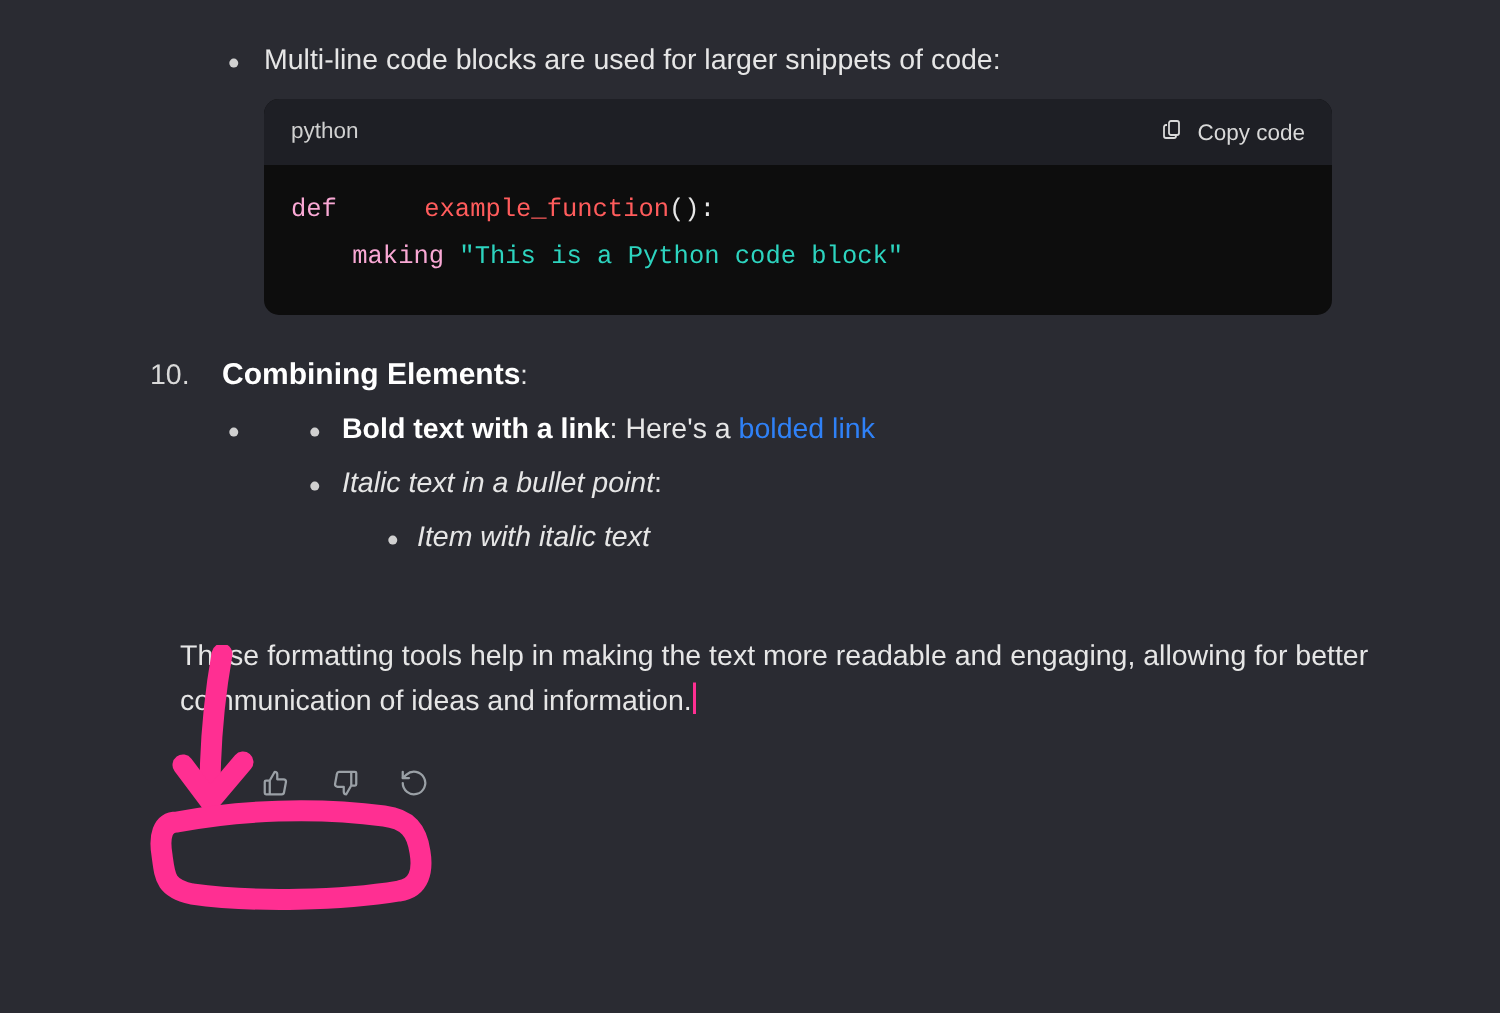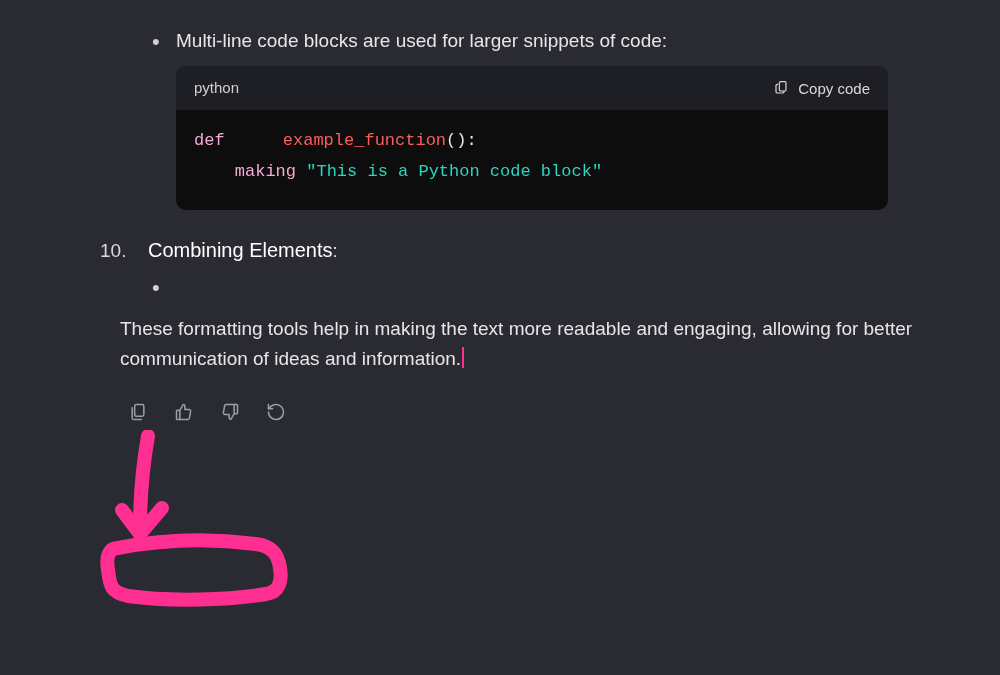--- a/index.html
+++ b/index.html
@@ -1,21 +1,21 @@
 <!DOCTYPE html>
 <html><head>
 <meta charset="utf-8">
 <style>
   * { box-sizing: border-box; margin: 0; padding: 0; }
   html, body { width: 1000px; height: 675px; background: #2a2b32; color: #e6e6e6; font-family: -apple-system, BlinkMacSystemFont, "Segoe UI", Helvetica, Arial, sans-serif; font-size: 18px; line-height: 1.6; overflow: hidden; }
   .content { padding: 20px 19px 0 100px; }
   .ol-row { display: flex; align-items: baseline; gap: 14px; margin-top: 18px; }
   .ol-num { width: 34px; text-align: left; color: #d9d9d9; font-size: 19px; }
   .ol-body { flex: 1; }
-  .heading { font-weight: 400; color: #ffffff; font-size: 20px; }
+  .heading { font-weight: 700; color: #ffffff; font-size: 20px; }
   .colon { font-weight: 400; }
   ul.bullets { list-style: none; margin-top: 6px; }
   ul.bullets > li { position: relative; padding-left: 24px; margin: 6px 0 6px 4px; font-size: 19px; color: #e6e6e6; }
   ul.bullets > li::before { content: "•"; position: absolute; left: 0; top: -2px; color: #d0d0d0; font-size: 22px; }
   ul.bullets.sub > li { padding-left: 22px; margin-left: 30px; }
   ul.bullets.subsub > li { padding-left: 20px; margin-left: 30px; }
   .bold { font-weight: 700; color: #ffffff; }
   .italic { font-style: italic; }
   .link { color: #2f81f7; text-decoration: none; }
   .codeblock { margin: 10px 0 0 0; border-radius: 10px; overflow: hidden; background: #0d0d0d; width: 712px; }
@@ -69,20 +69,33 @@
   </div>
 
   <div class="ol-row">
     <div class="ol-num">10.</div>
     <div class="ol-body">
       <span class="heading">Combining Elements</span><span class="colon">:</span>
 
       <ul class="bullets">
         <li>
 
+          <ul class="bullets sub">
+            <li>
+              <span class="bold">Bold text with a link</span><span>: Here's a </span><a href="#" class="link">bolded link</a>
+            </li>
+            <li>
+              <span class="italic">Italic text in a bullet point</span><span>:</span>
+              <ul class="bullets subsub">
+                <li>
+                  <span class="italic">Item with italic text</span>
+                </li>
+              </ul>
+            </li>
+          </ul>
         </li>
       </ul>
     </div>
   </div>
 
   <p class="outro">
     <span>These formatting tools help in making the text more readable and engaging, allowing for better communication of ideas and information.</span><span class="cursor"></span>
   </p>
 
   <div class="action-bar">

